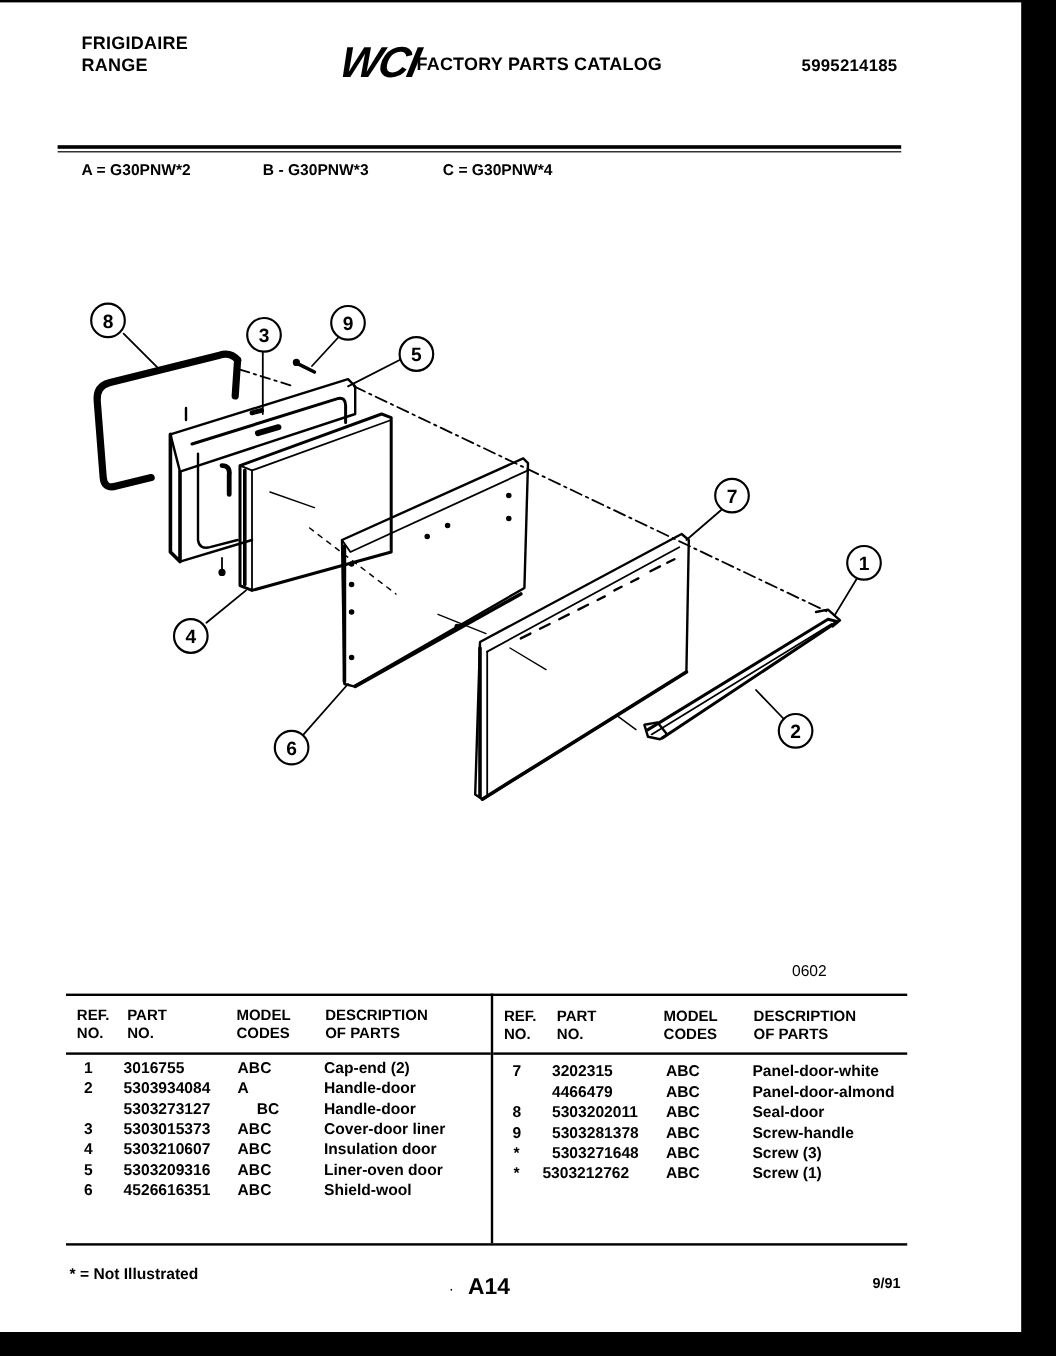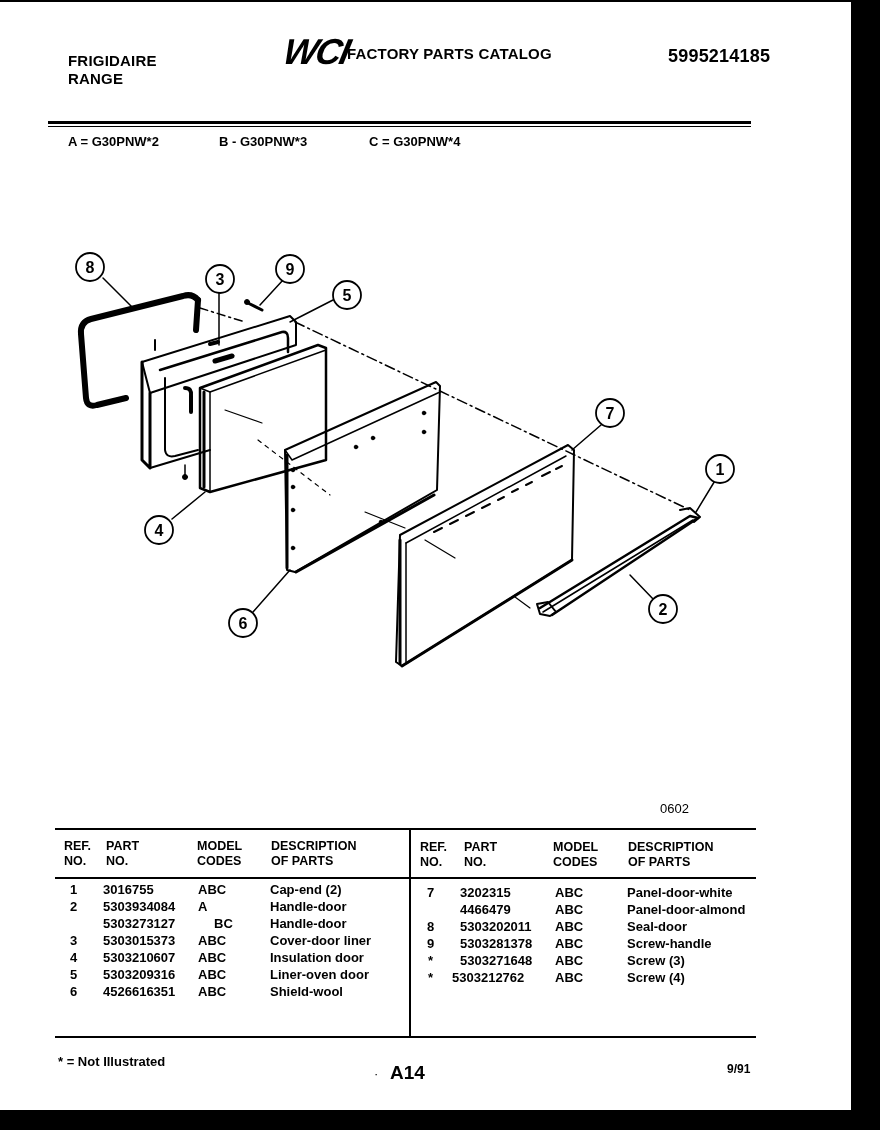--- a/index.html
+++ b/index.html
@@ -6,24 +6,24 @@
   body {
     width: 880px; height: 1130px; position: relative; overflow: hidden;
     background: #ffffff; color: #000000;
     font-family: "Liberation Sans", "DejaVu Sans", sans-serif;
   }
   .frame-top { position: absolute; left: 0; top: 0; width: 880px; height: 2px; background: #000; }
   .frame-right { position: absolute; left: 851px; top: 0; width: 29px; height: 1130px; background: #000; }
   .frame-bottom { position: absolute; left: 0; top: 1110px; width: 880px; height: 20px; background: #000; }
 
   .hdr { position: absolute; font-weight: bold; letter-spacing: 0.2px; }
-  .brand { left: 68px; top: 52px; font-size: 15px; line-height: 18px; }
+  .brand { left: 68px; top: 28px; font-size: 15px; line-height: 18px; }
   .logo { position: absolute; left: 284px; top: 34px; font-size: 36px; font-weight: 900; font-style: italic; letter-spacing: -2px; transform: skewX(-12deg); line-height: 36px; }
   .catalog-title { left: 347px; top: 45px; font-size: 15px; }
-  .doc-number { left: 668px; top: 46px; font-size: 18px; }
+  .doc-number { left: 668px; top: 46px; font-size: 14px; }
 
   .rule-thick { position: absolute; left: 48px; top: 121px; width: 703px; height: 3px; background: #000; }
   .rule-thin { position: absolute; left: 48px; top: 126px; width: 703px; height: 1px; background: #000; }
 
   .model { position: absolute; top: 134px; font-size: 13px; font-weight: bold; }
 
   .diagram { position: absolute; left: 0; top: 240px; width: 850px; height: 440px; }
 
   .fig-code { position: absolute; left: 660px; top: 801px; font-size: 13px; }
 
@@ -296,19 +296,19 @@
 <div class="row" style="left:0;top:952px">
   <span class="c" style="left:428px">*</span>
   <span class="c" style="left:460px">5303271648</span>
   <span class="c" style="left:555px">ABC</span>
   <span class="c" style="left:627px">Screw (3)</span>
 </div>
 <div class="row" style="left:0;top:969px">
   <span class="c" style="left:428px">*</span>
   <span class="c" style="left:452px">5303212762</span>
   <span class="c" style="left:555px">ABC</span>
-  <span class="c" style="left:627px">Screw (4)</span>
+  <span class="c" style="left:627px">Screw (1)</span>
 </div>
 
 <div class="footnote">* = Not Illustrated</div>
 <div class="page-dot">·</div>
 <div class="page-no">A14</div>
 <div class="date">9/91</div>
 
 </body></html>

